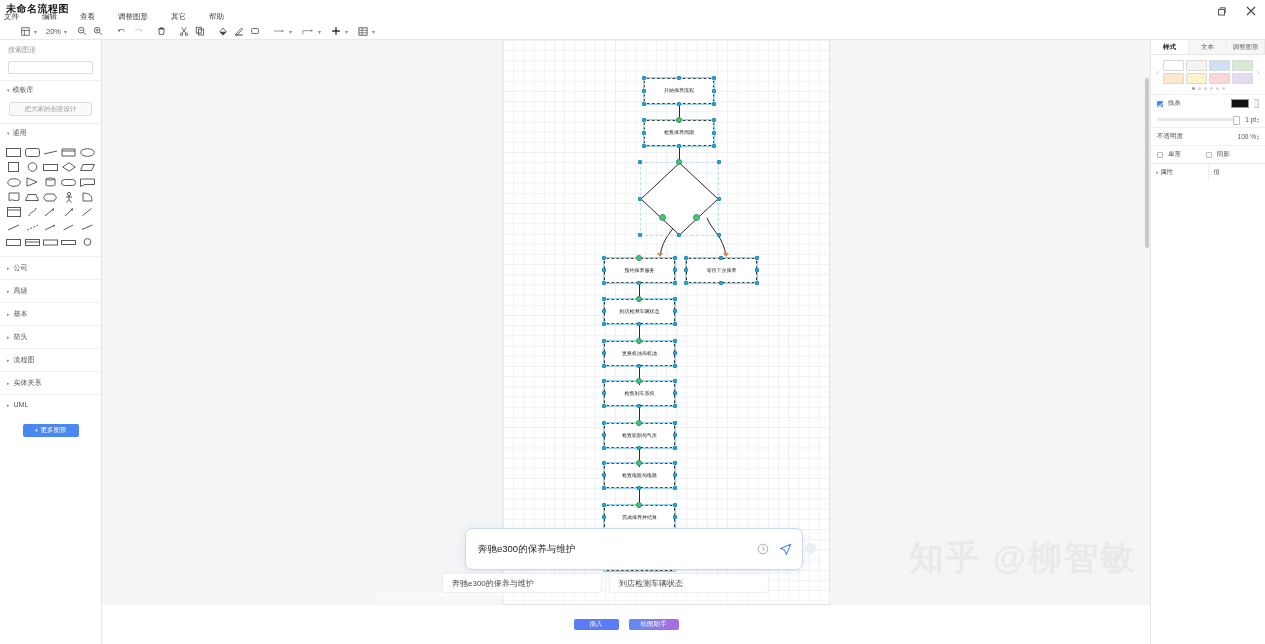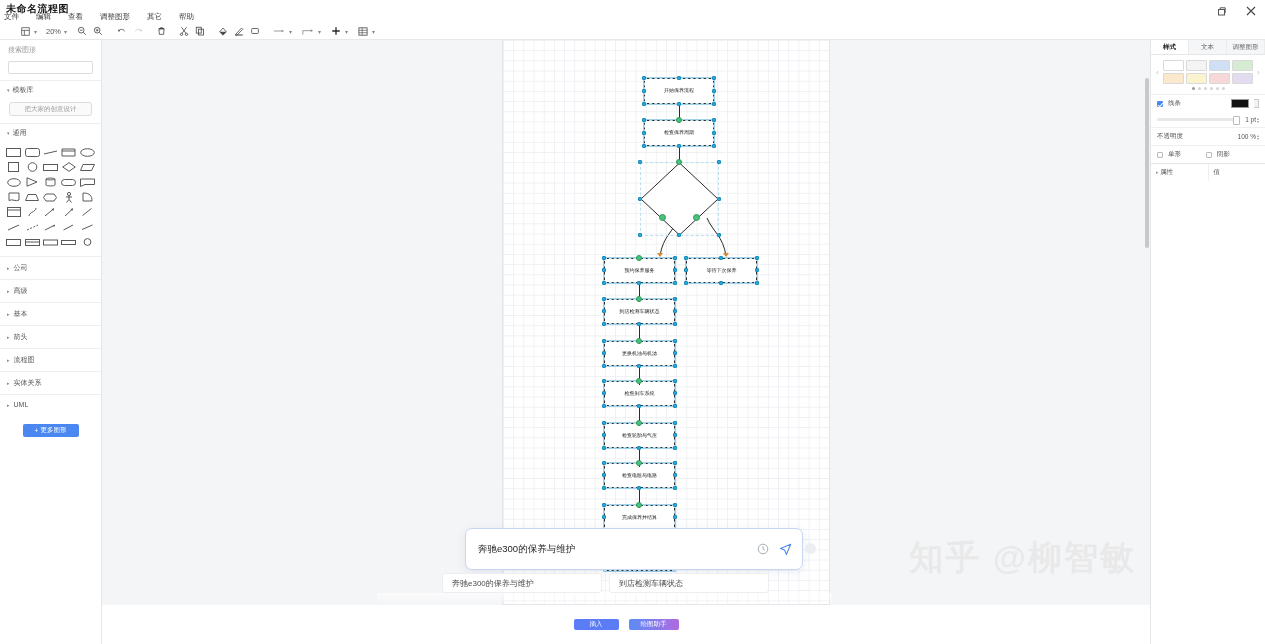--- a/index.html
+++ b/index.html
@@ -10,21 +10,21 @@
     color:#333;
     font-size:11px;
     position:relative;
   }
   
   .titlebar { position:absolute; left:0; top:0; width:1265px; height:23px; background:#fff; }
   .doc-title {
     position:absolute; left:6px; top:2px;
     font-size:10px; font-weight:bold; color:#1a1a1a; letter-spacing:.5px;
   }
-  .menubar { position:absolute; left:4px; top:12px; display:flex; gap:17px; }
+  .menubar { position:absolute; left:4px; top:12px; display:flex; gap:23px; }
   .menu-item { font-size:7.5px; color:#3a3a3a; cursor:default; white-space:nowrap; }
   .win-ctrls { position:absolute; right:6px; top:3px; display:flex; gap:14px; align-items:center; }
   .win-btn { width:16px; height:16px; display:flex; align-items:center; justify-content:center; color:#444; }
   .win-btn svg { display:block; }
 
   
   .toolbar {
     position:absolute; left:0; top:23px; width:1265px; height:17px;
     background:#fff; border-bottom:1px solid #e8e8e8;
     display:flex; align-items:center; padding-left:18px; gap:0px;

